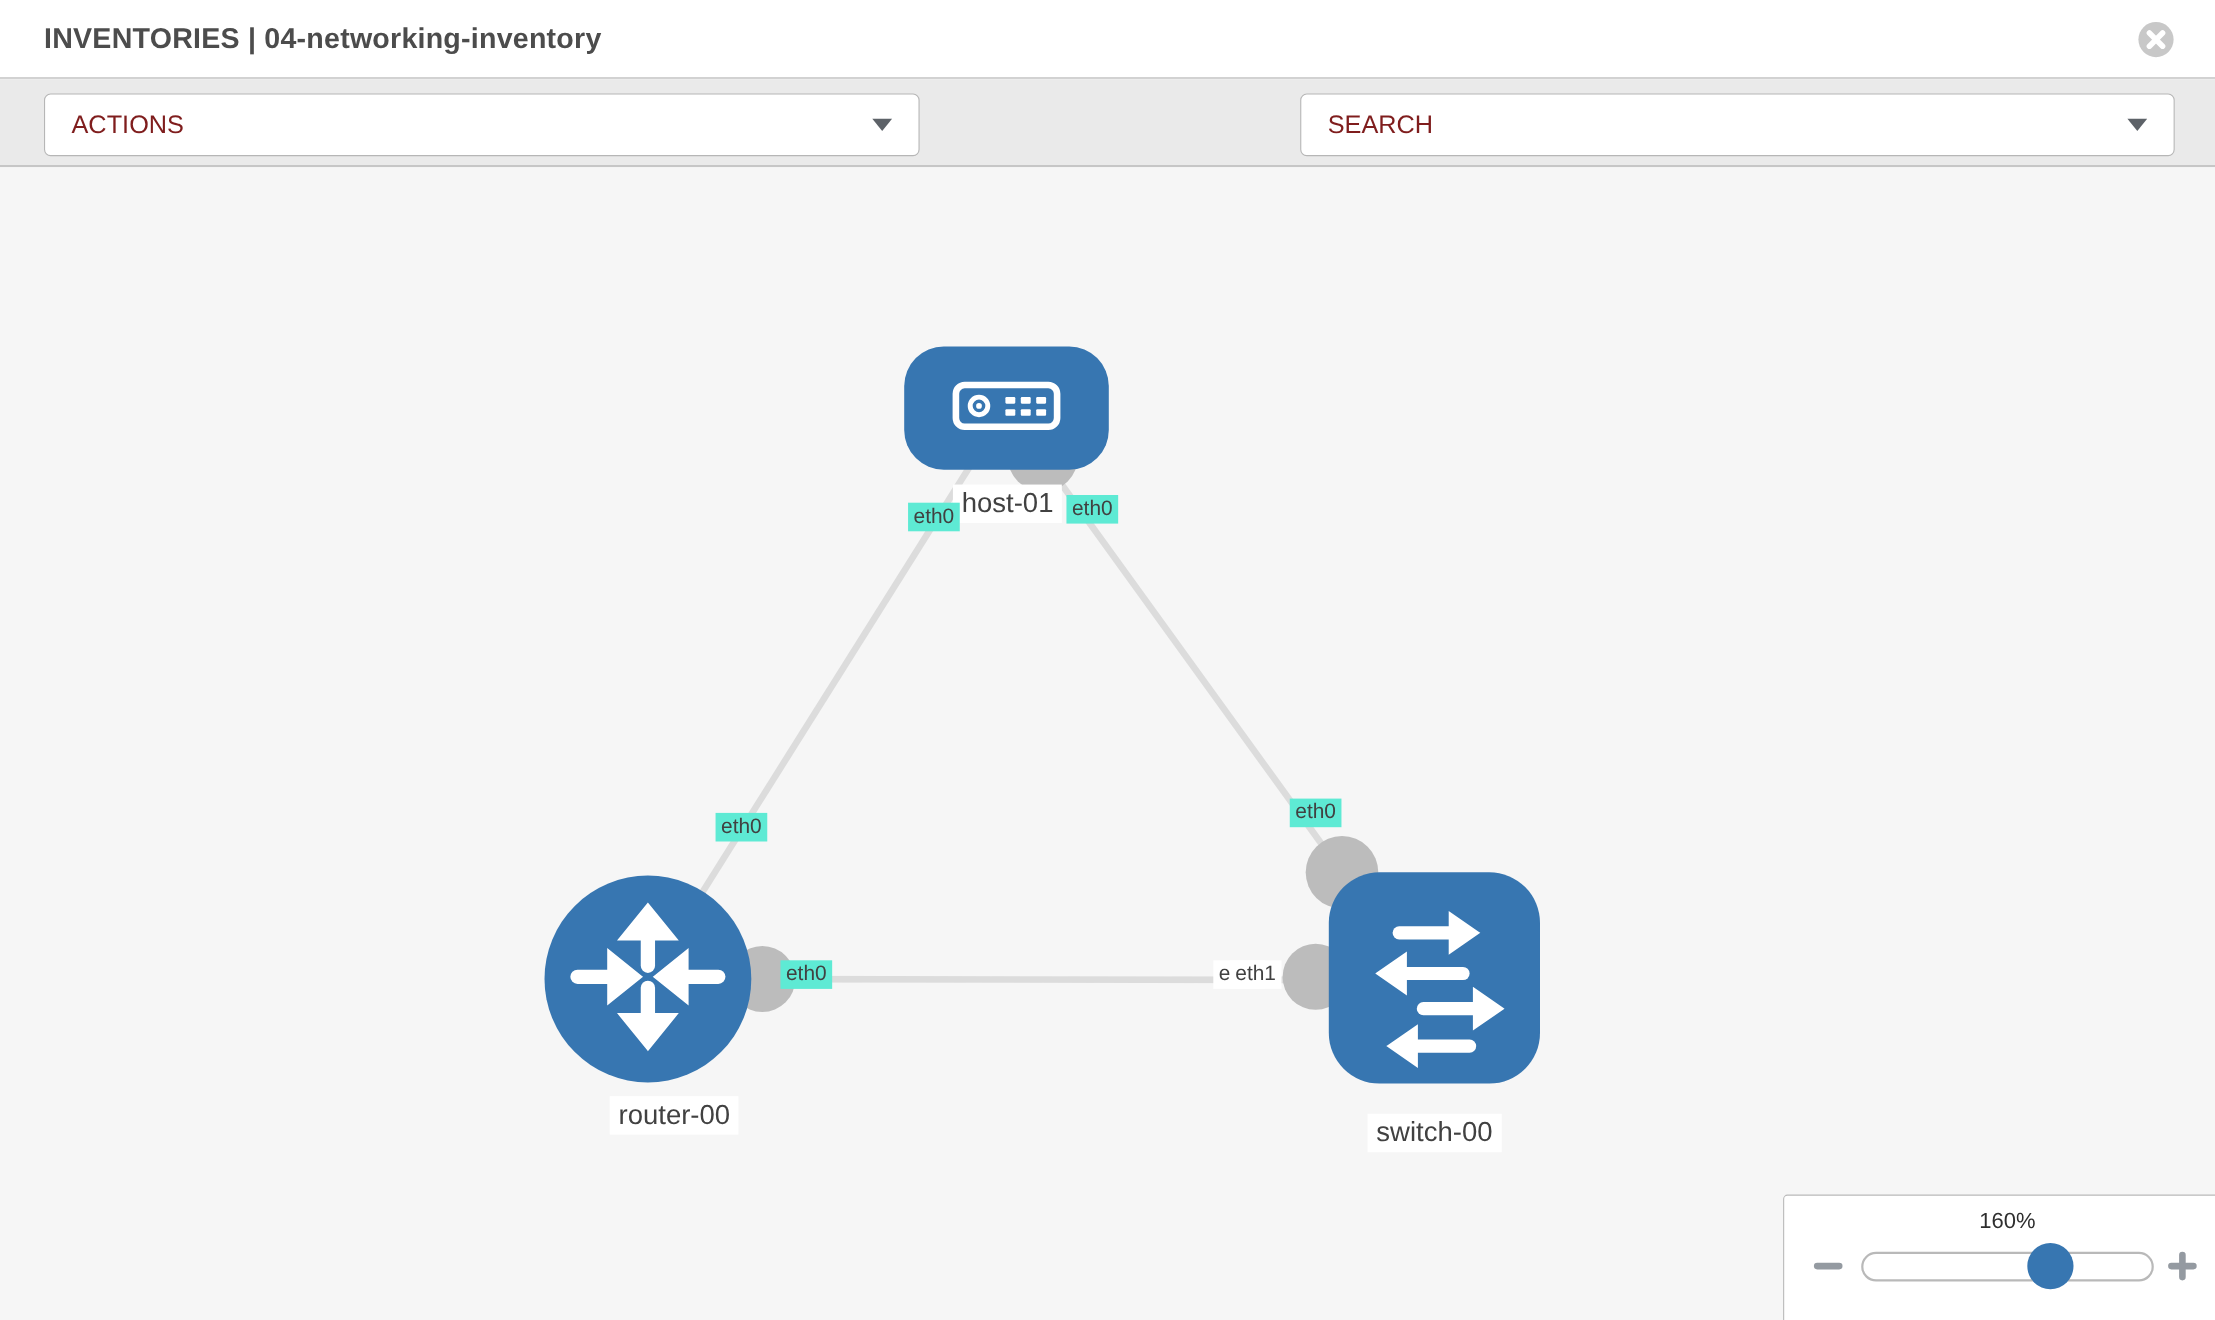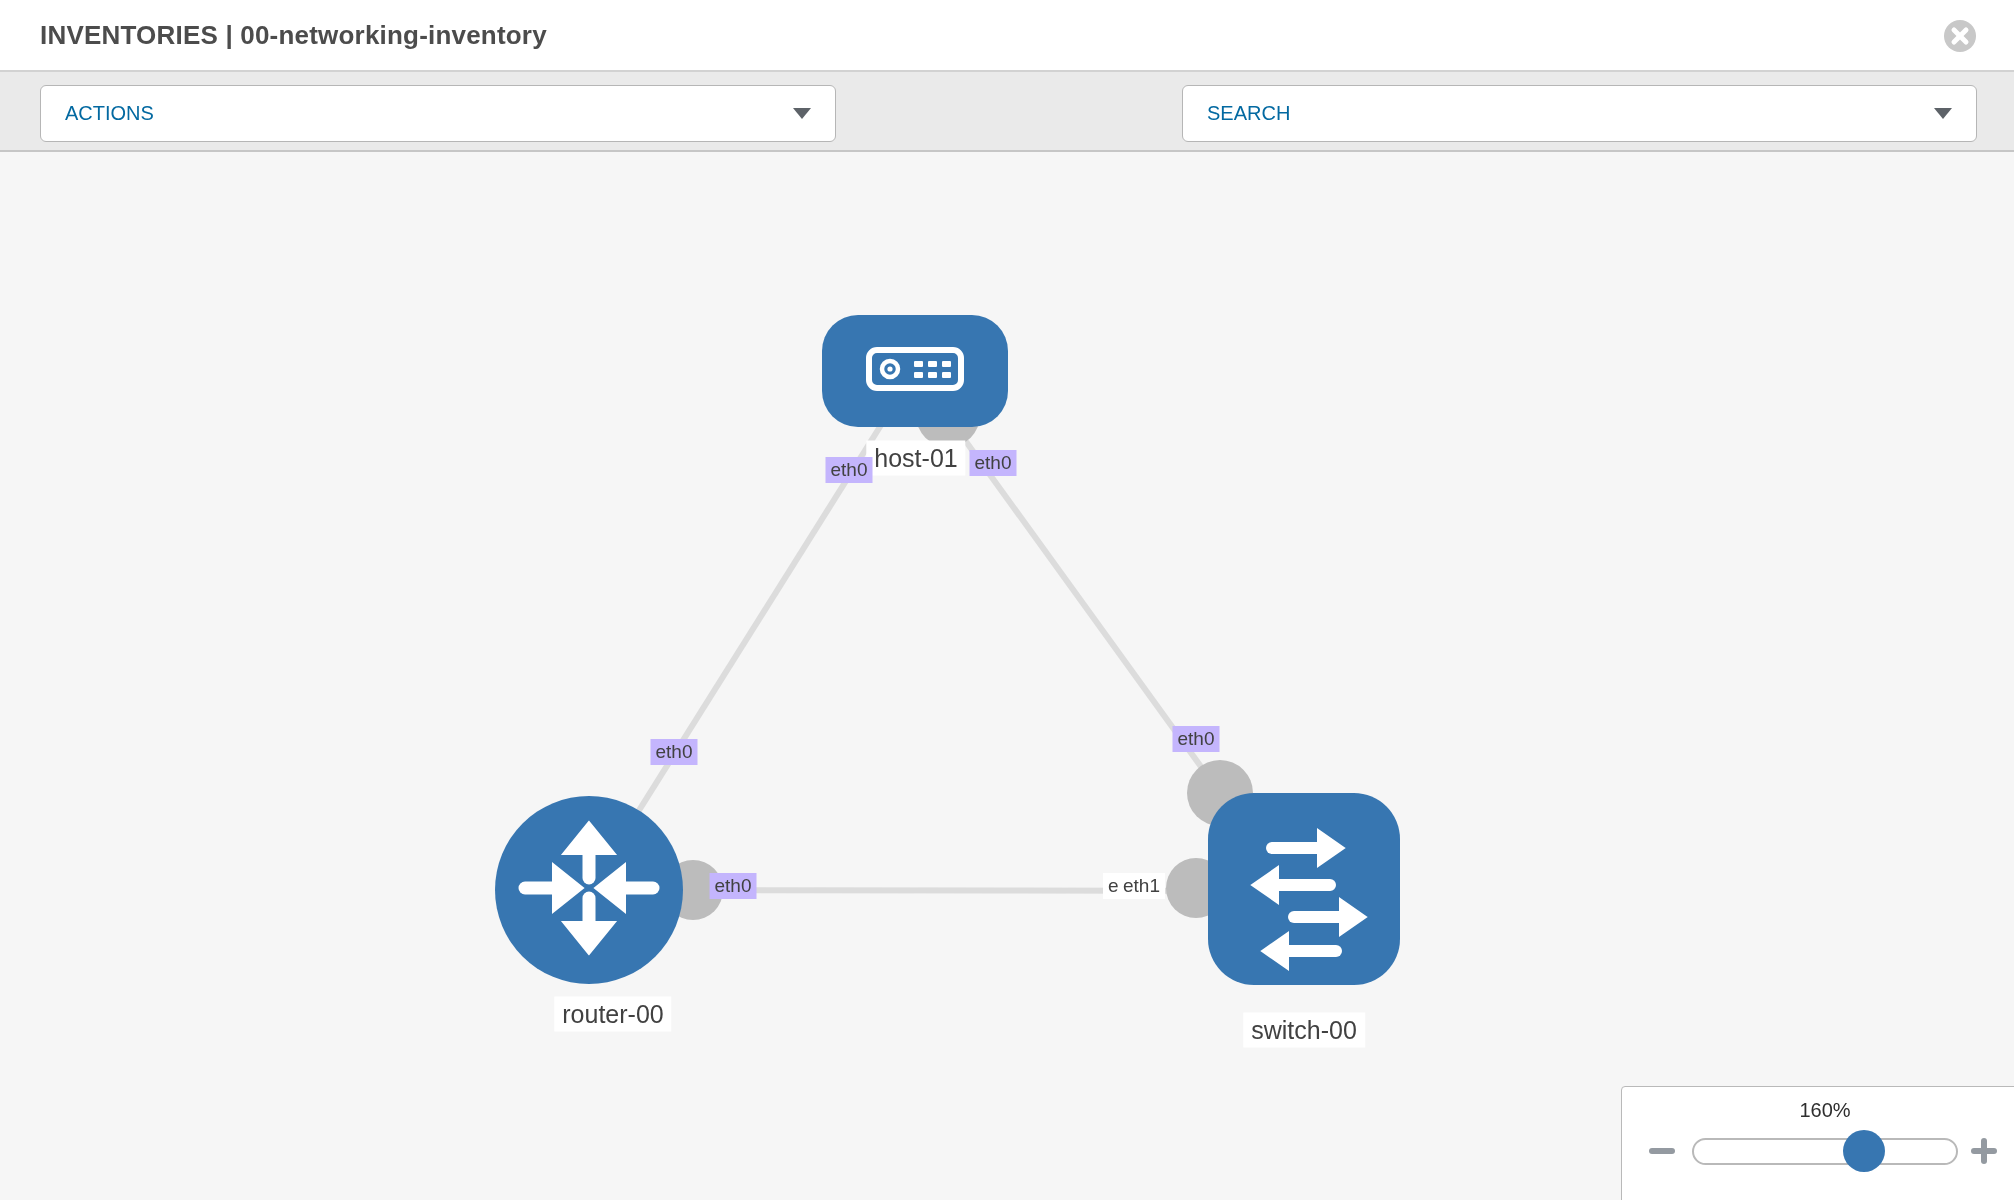--- a/index.html
+++ b/index.html
@@ -15,42 +15,42 @@
     border: none; background: transparent; cursor: pointer; padding: 0; }
 
   
   .toolbar { position: relative; width: 2014px; height: 80px; background: #eaeaea;
     border-bottom: 2px solid #c6c6c6; }
   .select-box { position: absolute; top: 13px; height: 57px; background: #fff;
     border: 1px solid #b6b6b6; border-radius: 6px; display: flex; align-items: center;
     justify-content: space-between; padding: 0 24px; cursor: pointer; }
   .select-actions { left: 40px; width: 796px; }
   .select-search { left: 1182px; width: 795px; text-align: center; }
-  .select-label { font-size: 20px; color: #0369a1; }
+  .select-label { font-size: 23px; color: #7f1d1d; }
   .caret { width: 0; height: 0; border-left: 9px solid transparent;
     border-right: 9px solid transparent; border-top: 11px solid #5d6268; }
   .tool-icon-btn { position: absolute; top: 96px; width: 40px; height: 40px; border: none;
     background: transparent; cursor: pointer; padding: 0; }
   .tool-wrench { left: 1044px; top: 96px; }
   .tool-key { left: 1116px; top: 96px; }
 
   
   .canvas { position: relative; width: 2014px; height: 1048px; background: #f6f6f6;
     overflow: hidden; }
   .links-svg { position: absolute; left: 0; top: 0; }
 
   .node { position: absolute; background: #3776b1; display: flex; align-items: center;
     justify-content: center; cursor: pointer; }
   .node-host { left: 822px; top: 163px; width: 186px; height: 112px; border-radius: 36px; }
   .node-router { left: 495px; top: 644px; width: 188px; height: 188px; border-radius: 50%; }
   .node-switch { left: 1208px; top: 641px; width: 192px; height: 192px; border-radius: 46px; }
 
   .node-label { position: absolute; transform: translate(-50%, -50%); background: #ffffff;
     color: #414141; font-size: 25px; padding: 3px 8px; white-space: nowrap; }
-  .iface-label { position: absolute; transform: translate(-50%, -50%); background: #c4b5fd;
+  .iface-label { position: absolute; transform: translate(-50%, -50%); background: #5eead4;
     color: #414141; font-size: 19px; padding: 2px 5px; white-space: nowrap; }
   .iface-overlap { display: inline-flex; background: transparent; padding: 0; }
   .iface-overlap .back { background: #fff; padding: 2px 5px; }
   .iface-overlap .front { background: #fff; padding: 2px 5px; position: relative;
     margin-left: -32px; }
 
   
   .zoom-panel { position: absolute; left: 1621px; top: 934px; width: 400px; height: 116px;
     background: #ffffff; border: 1px solid #b9b9b9; border-radius: 4px 0 0 0; }
   .zoom-percent { position: absolute; left: 203px; top: 12px; transform: translateX(-50%);
@@ -61,21 +61,21 @@
   .zoom-plus { left: 344px; top: 46px; }
   .zoom-track { position: absolute; left: 70px; top: 51px; width: 266px; height: 27px;
     background: #fff; border: 2px solid #b9b9b9; border-radius: 14px; cursor: pointer; }
   .zoom-thumb { position: absolute; top: -10px; width: 42px; height: 42px;
     border-radius: 50%; background: #3776b1; cursor: grab; }
 </style>
 </head>
 <body>
 
 <div class="header">
-  <div class="header-title">INVENTORIES | 00-networking-inventory</div>
+  <div class="header-title">INVENTORIES | 04-networking-inventory</div>
   <button class="close-btn">
     <span>
       <svg width="36" height="36" viewBox="0 0 36 36">
         <circle cx="18" cy="18" r="16" fill="#c8c8c8"></circle>
         <line x1="12" y1="12" x2="24" y2="24" stroke="#fff" stroke-width="5" stroke-linecap="round"></line>
         <line x1="24" y1="12" x2="12" y2="24" stroke="#fff" stroke-width="5" stroke-linecap="round"></line>
       </svg>
     </span>
   </button>
 </div>

